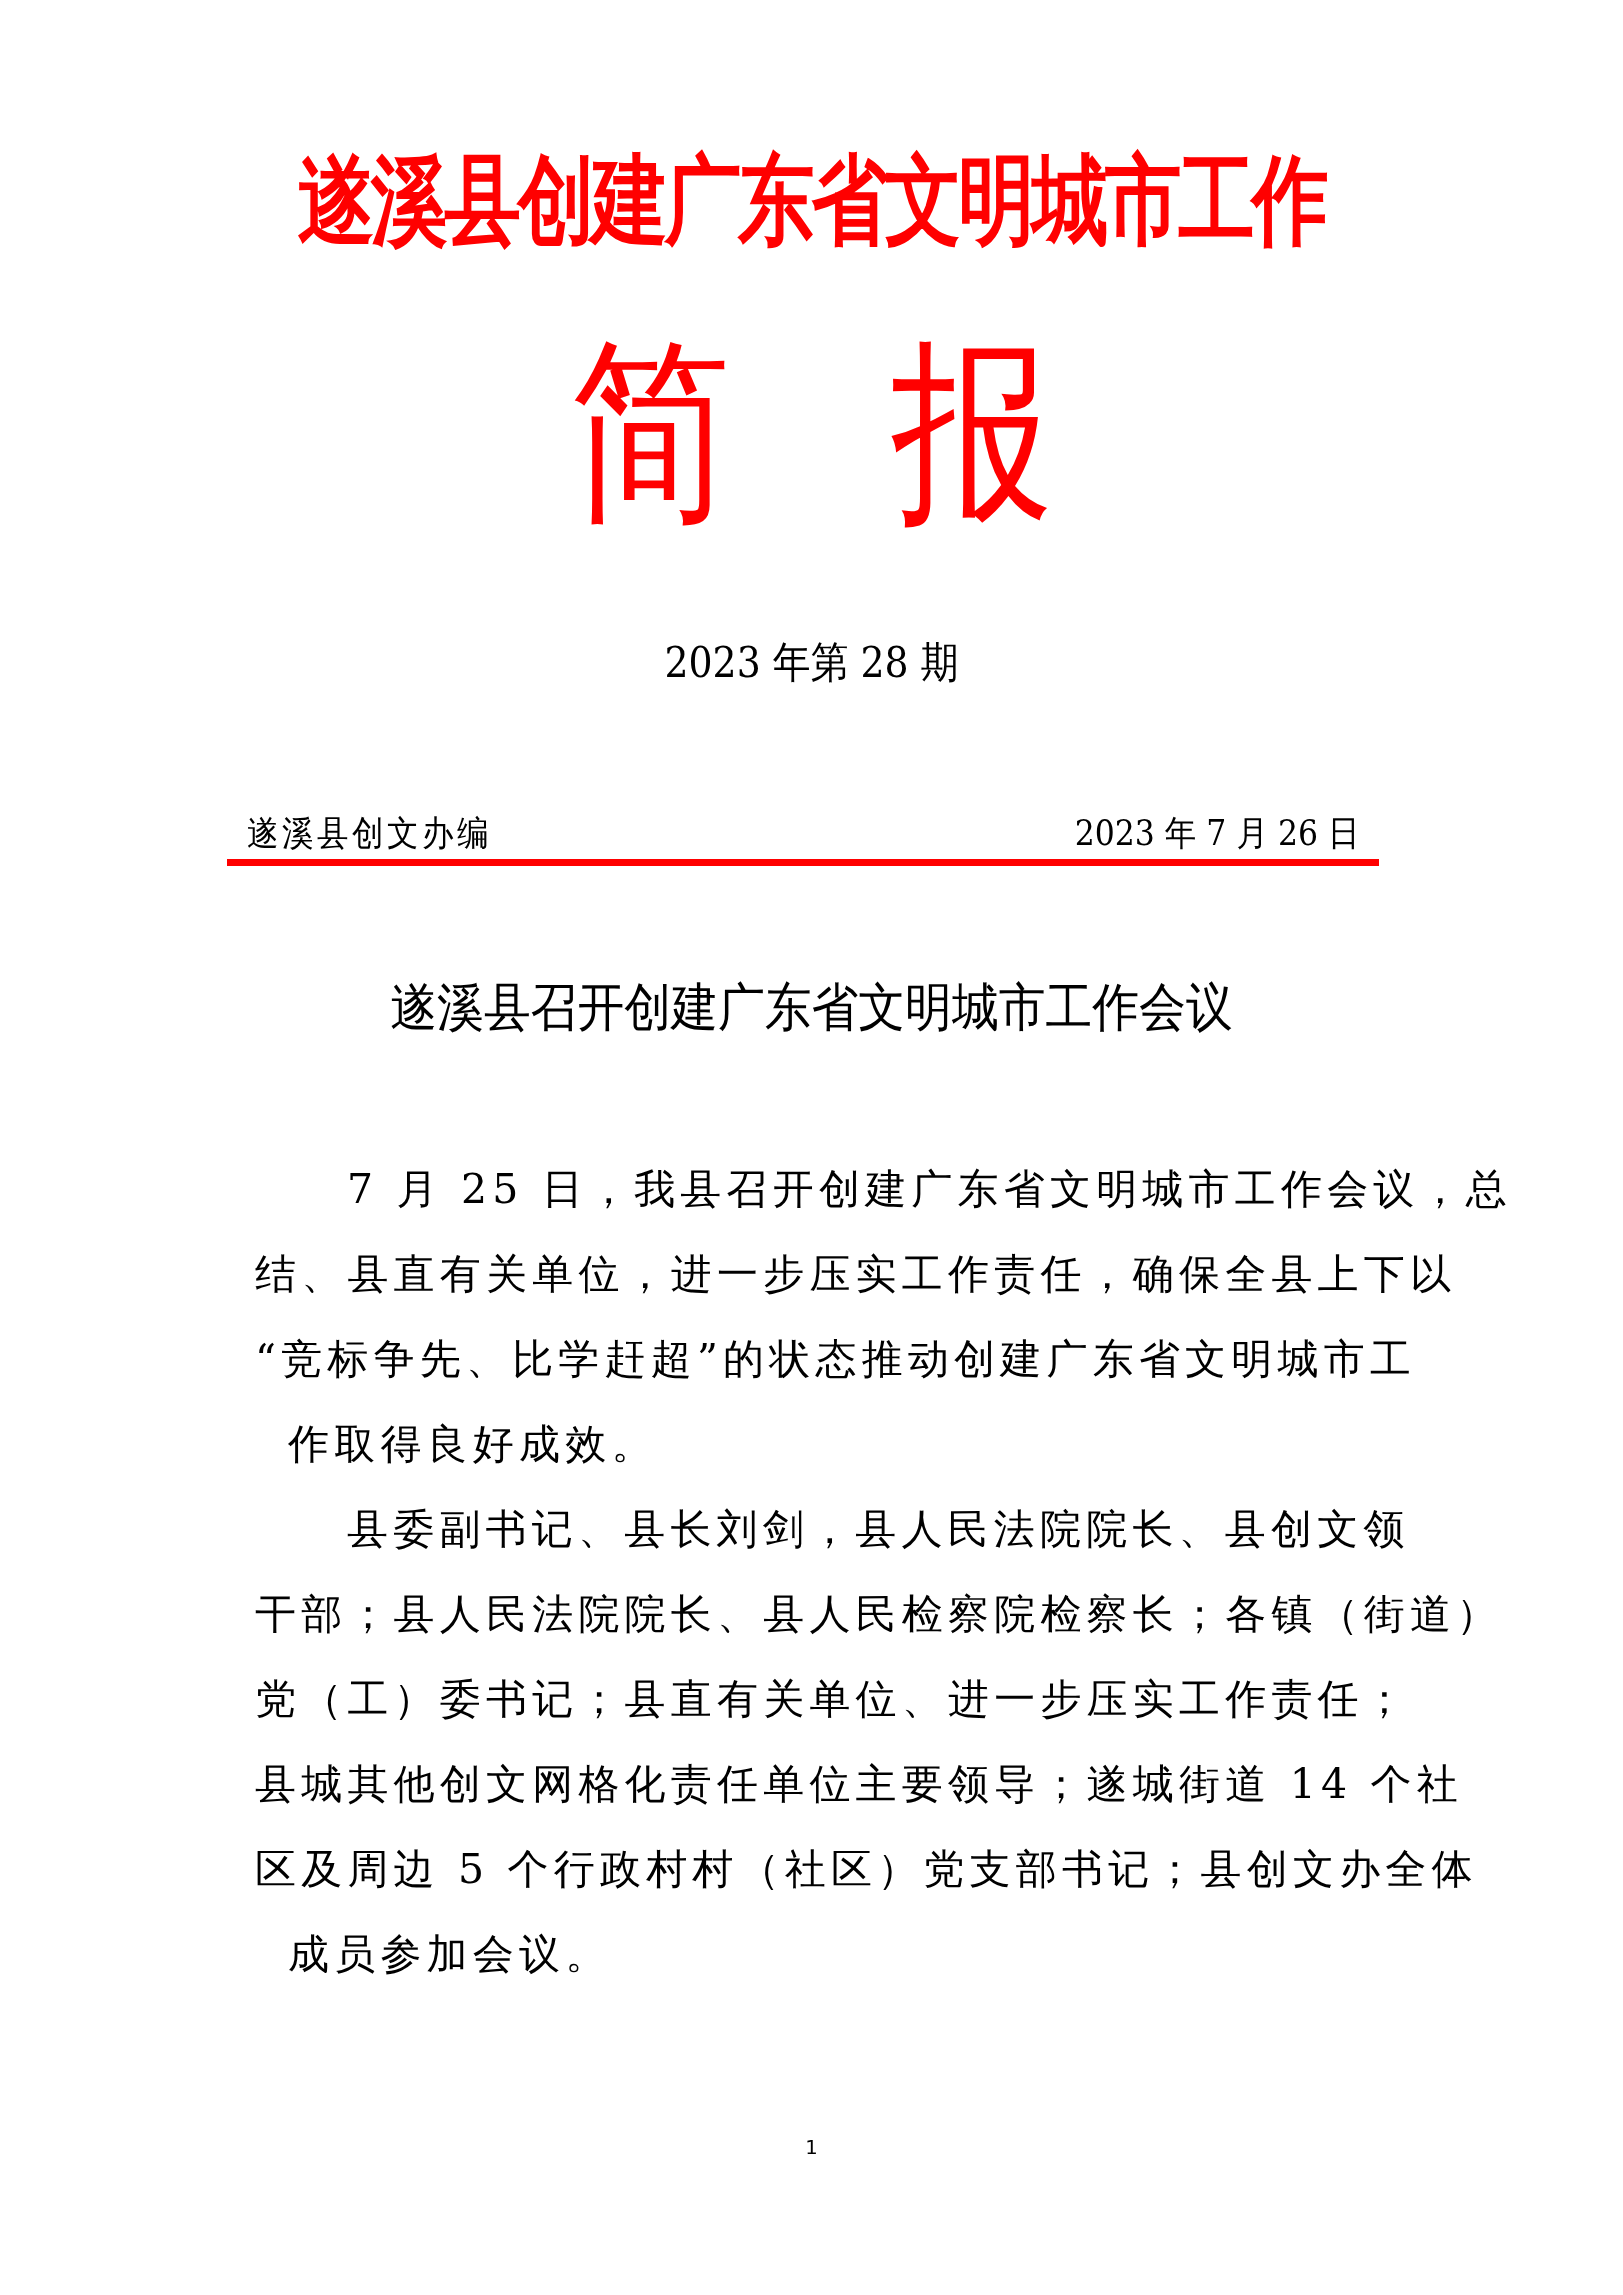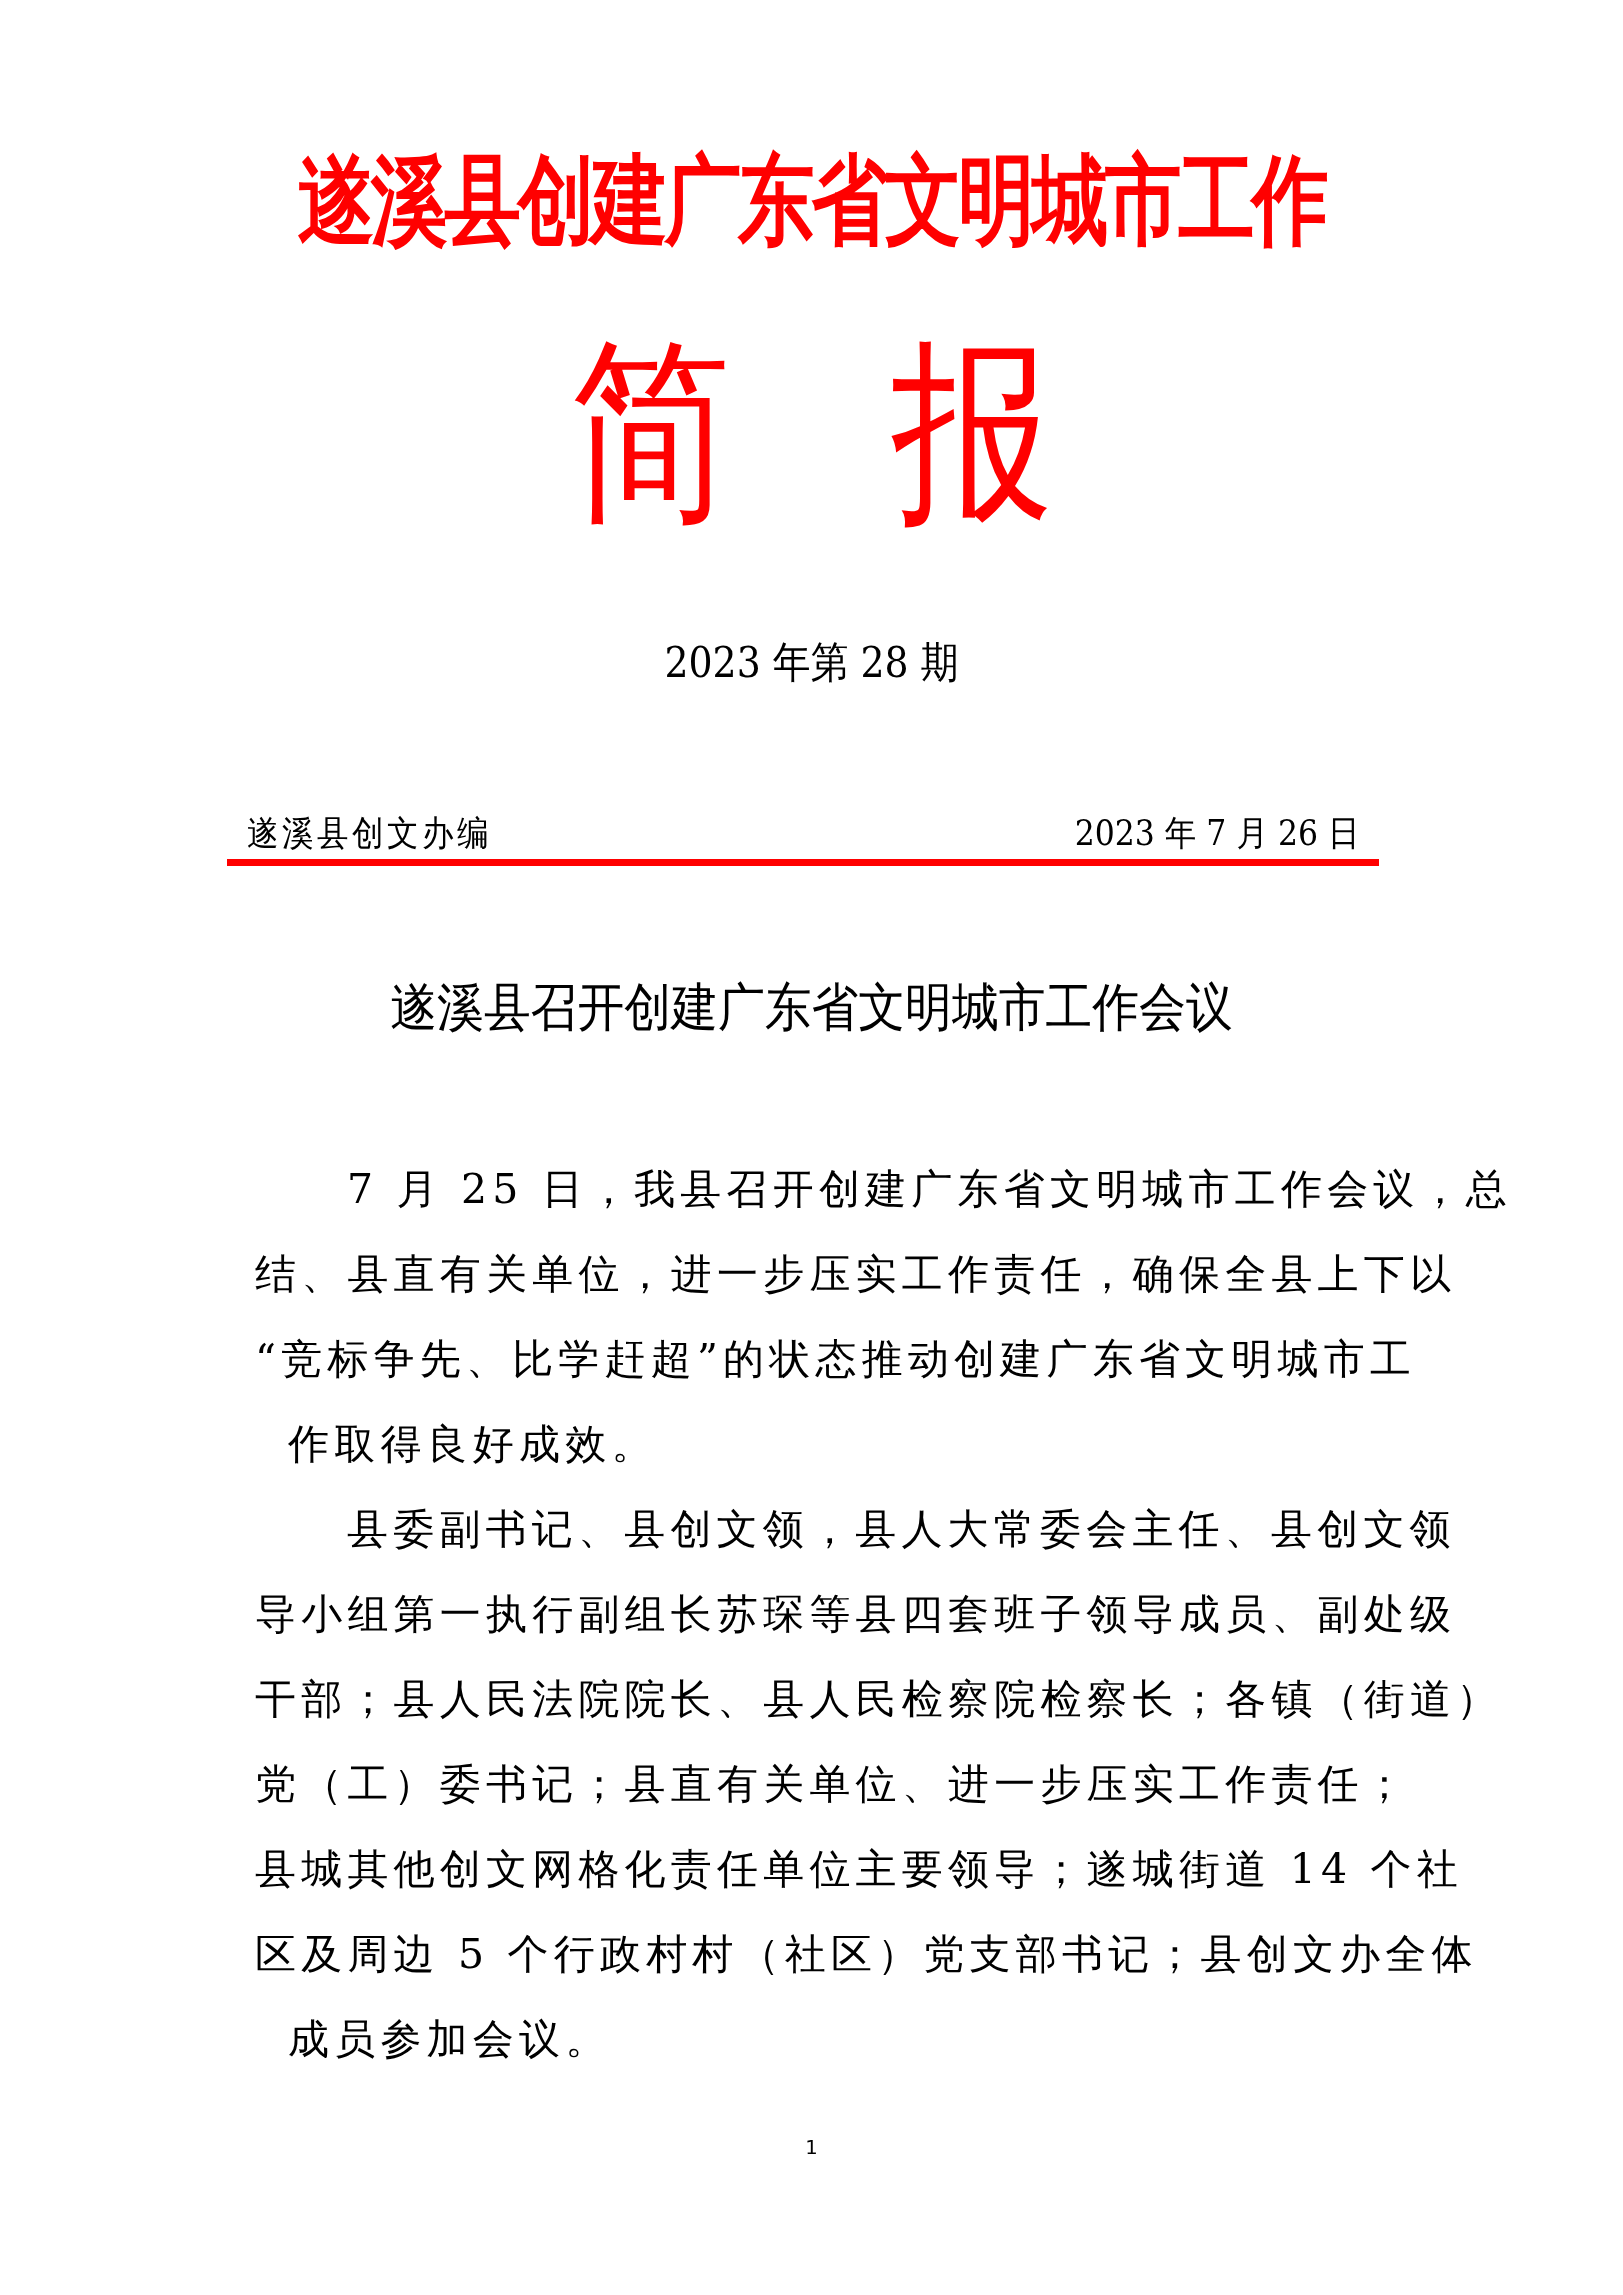--- a/index.html
+++ b/index.html
@@ -79,22 +79,21 @@
 <div class="abs headline">遂溪县召开创建广东省文明城市工作会议</div>
 
 <div class="abs body-text">
   <div>
     <span class="line indent">7 月 25 日，我县召开创建广东省文明城市工作会议，总</span>
     <span class="line">结、县直有关单位，进一步压实工作责任，确保全县上下以</span>
     <span class="line">“竞标争先、比学赶超”的状态推动创建广东省文明城市工</span>
     <span class="line last">作取得良好成效。</span>
   </div>
   <div>
-    <span class="line indent">县委副书记、县创文领，县人大常委会主任、县创文领</span>
-    <span class="line">导小组第一执行副组长苏琛等县四套班子领导成员、副处级</span>
+    <span class="line indent">县委副书记、县长刘剑，县人民法院院长、县创文领</span>
     <span class="line">干部；县人民法院院长、县人民检察院检察长；各镇（街道）</span>
     <span class="line">党（工）委书记；县直有关单位、进一步压实工作责任；</span>
     <span class="line">县城其他创文网格化责任单位主要领导；遂城街道 14 个社</span>
     <span class="line">区及周边 5 个行政村村（社区）党支部书记；县创文办全体</span>
     <span class="line last">成员参加会议。</span>
   </div>
 </div>
 
 <div class="abs page-num">1</div>
 

